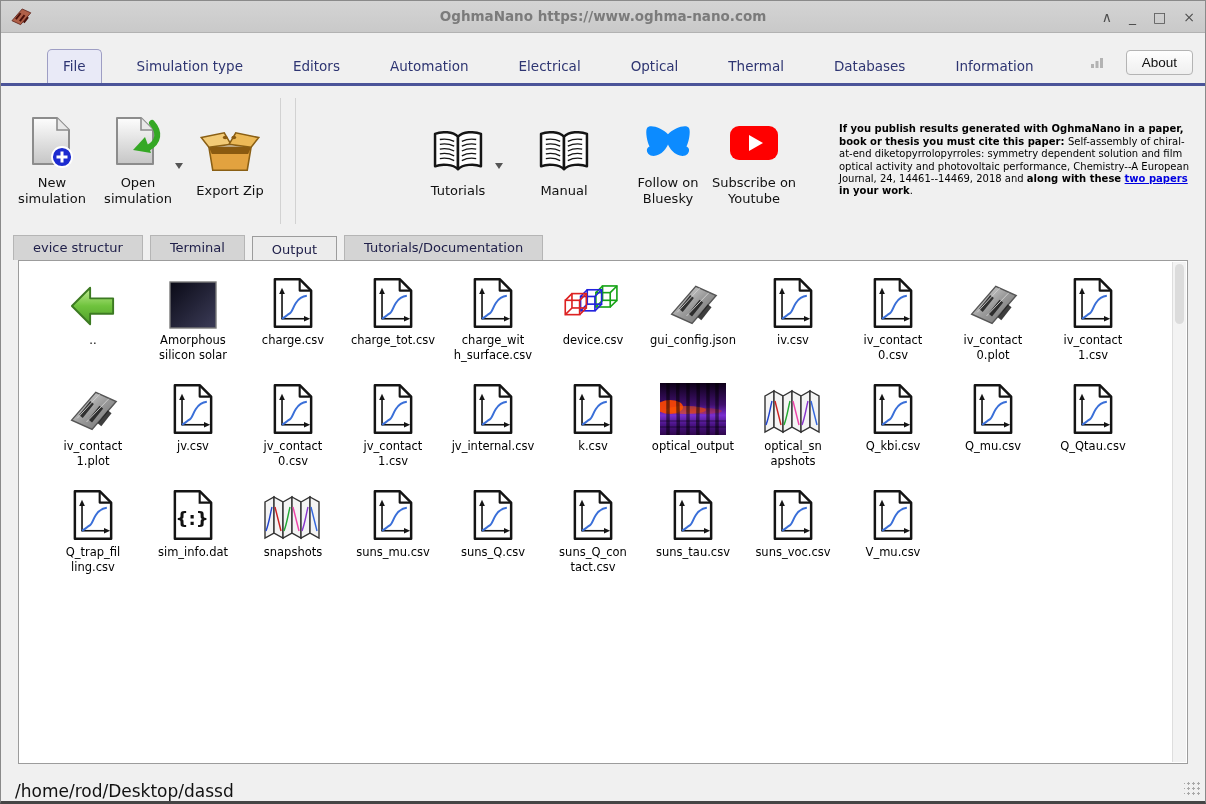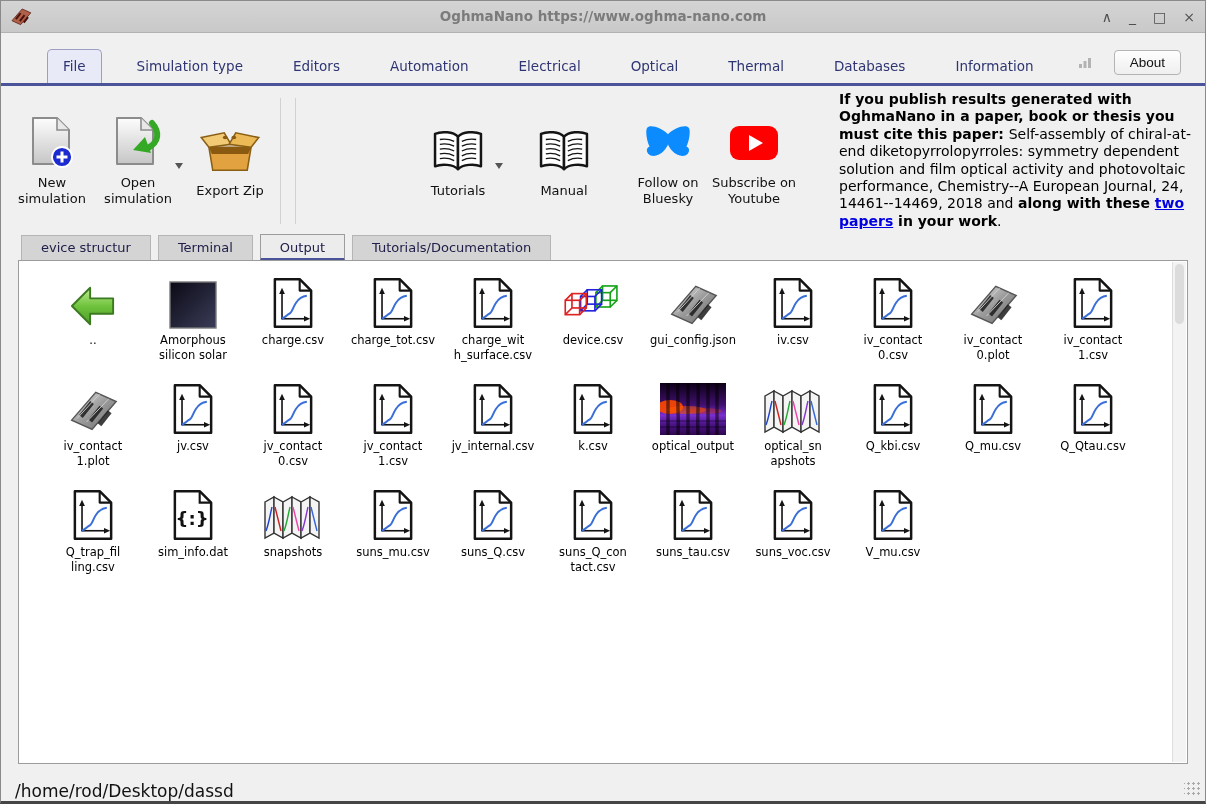--- a/index.html
+++ b/index.html
@@ -8,35 +8,35 @@
   
   .titlebar{position:relative;height:31px;background:linear-gradient(#d4d4d4,#c9c9c9);border-bottom:1px solid #b2b2b2;flex:0 0 auto;}
   .tb-title{position:absolute;left:0;right:0;top:0;height:23px;line-height:31px;text-align:center;font-weight:bold;font-size:13.5px;color:#7b7b7b;}
   .tb-appicon{position:absolute;left:8px;top:4px;}
   .tb-controls{position:absolute;right:10px;top:0;height:31px;display:flex;align-items:center;gap:17px;z-index:2;}
   .tb-controls span{color:#4f4f4f;font-size:14px;line-height:14px;cursor:default;}
   
   .ribbon-row{position:relative;height:50px;border-bottom:3px solid var(--accent,#4b5499);display:flex;align-items:flex-end;padding-left:46px;flex:0 0 auto;}
   .rtab{padding:8px 15px 9px;font-size:13.5px;color:#2e3572;cursor:default;white-space:nowrap;}
   .rtab.sel{background:#e9eaf7;border:1px solid #9e9ec4;border-bottom:none;border-radius:5px 5px 0 0;}
-  .ribbon-right{position:absolute;right:24px;bottom:8px;display:flex;align-items:center;gap:22px;}
+  .ribbon-right{position:absolute;right:12px;bottom:8px;display:flex;align-items:center;gap:22px;}
   .about-btn{background:linear-gradient(#fefefe,#efefef);border:1px solid #b4b4b4;border-radius:4px;padding:4px 15px;font-size:13.5px;color:#111;}
   
   .toolbar{height:149px;display:flex;align-items:center;padding:0 10px 0 8px;flex:0 0 auto;}
   .tbtn{width:86px;display:flex;flex-direction:column;align-items:center;text-align:center;font-size:13px;color:#111;}
   .tbtn .ticon{height:58px;display:flex;align-items:center;justify-content:center;}
   .tbtn .tlabel{margin-top:3px;line-height:1.25;max-width:82px;}
   .wlabel{max-width:94px !important;width:94px;}
   .chev{width:0;height:0;border-left:4.5px solid transparent;border-right:4.5px solid transparent;border-top:6px solid #555;margin:10px 4px 0 -6px;align-self:center;}
   .sep{width:1px;background:#d2d2d2;height:126px;margin:0 7px;flex:0 0 auto;}
-  .citation{margin-left:auto;width:356px;font-size:14px;line-height:1.24;color:#000;}
+  .citation{margin-left:auto;width:356px;font-size:10px;line-height:1.24;color:#000;}
   .citation .b{font-weight:bold;}
   .cit-link{color:var(--link,#0000e0);font-weight:bold;text-decoration:underline;cursor:pointer;}
   
-  .doc-tabs{height:25px;display:flex;align-items:flex-end;padding-left:20px;flex:0 0 auto;}
+  .doc-tabs{height:25px;display:flex;align-items:flex-start;padding-left:12px;flex:0 0 auto;}
   .dtab{background:#d4d4d4;border:1px solid #b5b5b5;border-bottom:none;padding:4px 19px 5px;font-size:13px;color:#20204a;margin-right:7px;white-space:nowrap;cursor:default;}
   .dtab.sel{background:#ececec;border:1px solid #9c9c9c;border-bottom:3px solid var(--accent,#4b5499);padding-top:5px;padding-bottom:3px;position:relative;top:1px;}
   
   .content-panel{margin:0 17px;height:504px;background:#fff;border:1px solid #9c9c9c;position:relative;box-sizing:border-box;flex:0 0 auto;overflow:hidden;}
   .file-grid{display:grid;grid-template-columns:repeat(11,100px);grid-auto-rows:106px;padding:10px 0 0 24px;}
   .fcell{width:100px;display:flex;flex-direction:column;align-items:center;overflow:hidden;cursor:default;}
   .ficon{height:58px;display:flex;align-items:flex-end;justify-content:center;}
   .flabel{margin-top:4px;font-size:11.5px;line-height:1.3;text-align:center;color:#000;white-space:pre-line;max-width:100px;}
   .vscroll{position:absolute;top:1px;right:1px;bottom:1px;width:13px;background:#f3f3f3;border-left:1px solid #dedede;}
   .vscroll .thumb{margin:2px;height:60px;background:#dcdcdc;border-radius:6px;}

